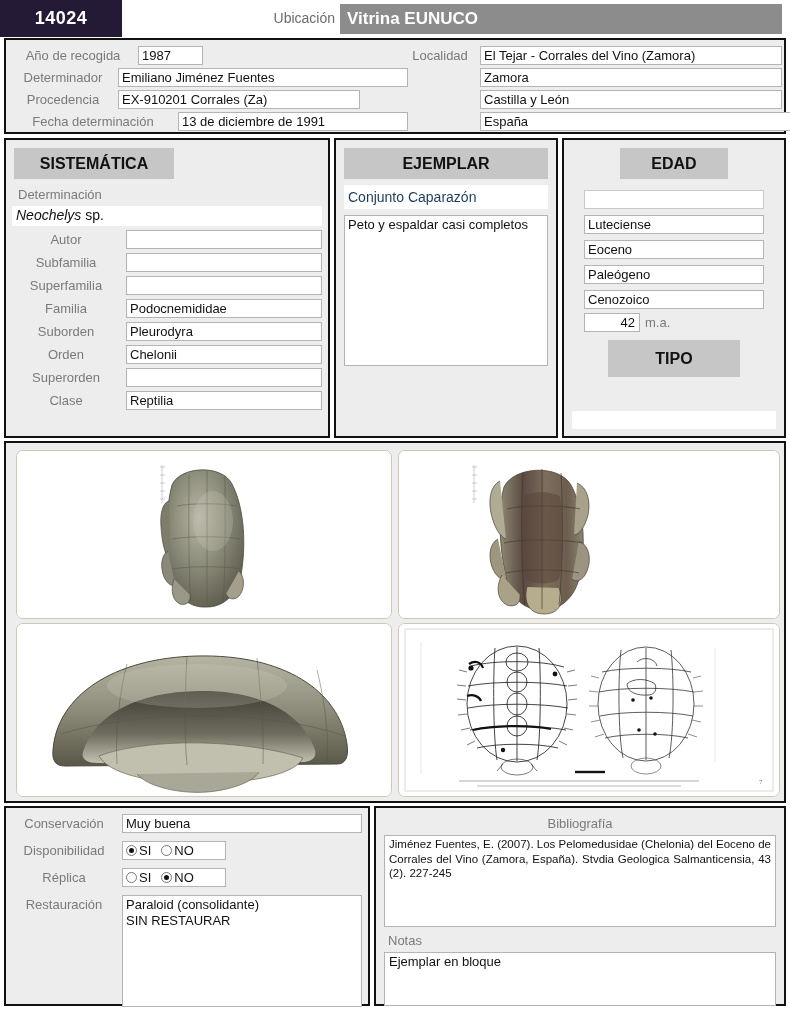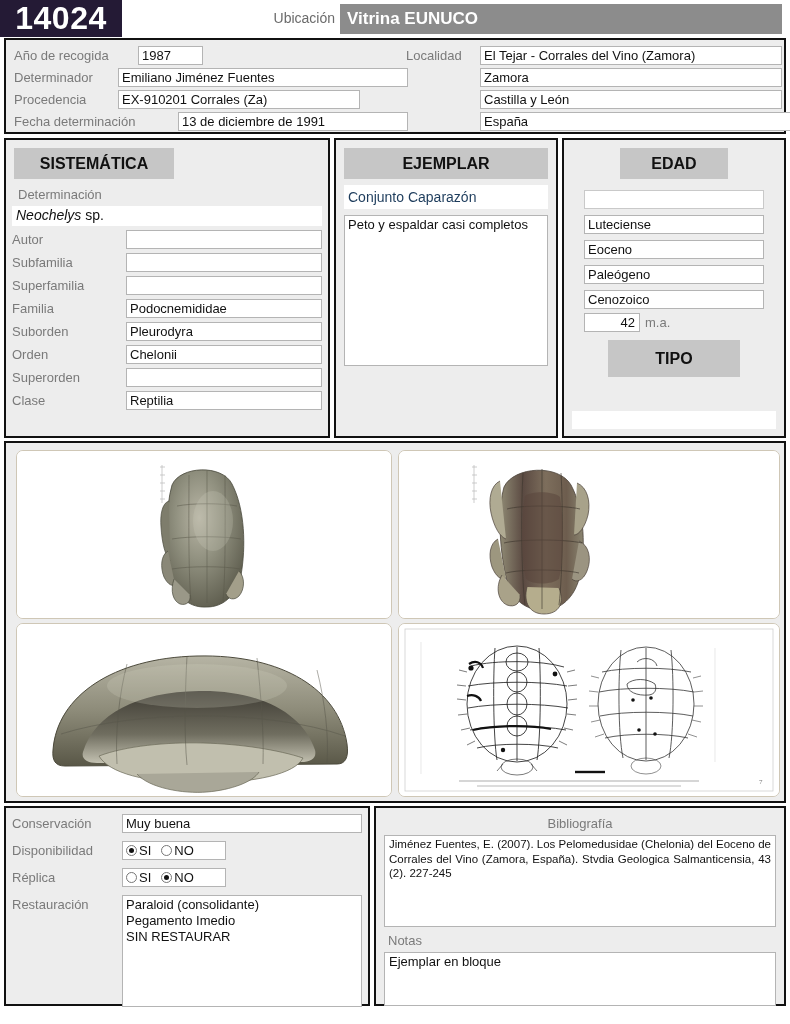--- a/index.html
+++ b/index.html
@@ -21,21 +21,21 @@
     position: relative;
     height: 38px;
     background: #ffffff;
   }
   #id-badge {
     position: absolute;
     left: 0; top: 0;
     width: 122px; height: 37px;
     background: #241a35;
     color: #ffffff;
-    font-size: 32px;
+    font-size: 18px;
     font-weight: bold;
     letter-spacing: 0.5px;
     display: flex;
     align-items: center;
     justify-content: center;
   }
   #ubicacion-label {
     position: absolute;
     left: 200px; top: 10px;
     width: 135px;
@@ -68,21 +68,21 @@
     padding: 0 3px;
     font-size: 13px;
     color: #111;
     overflow: hidden;
     white-space: nowrap;
   }
   .lbl {
     color: #7a7a7a;
     font-size: 13px;
     line-height: 19px;
-    text-align: left;
+    text-align: center;
     white-space: nowrap;
   }
 
   
   #topinfo {
     position: relative;
     margin: 0 4px;
     border: 2px solid #111;
     background: #ededed;
     height: 96px;
@@ -645,21 +645,20 @@
           <span class="radio-dot on"></span>
           <span>NO</span>
         </span>
       </span>
     </div>
 
     <div class="cons-row" style="margin-top:8px;">
       <span class="lbl">Restauración</span>
       <span id="restauracion-box">
         <div>Paraloid (consolidante)</div>
-        <div>Pegamento Imedio</div>
         <div>SIN RESTAURAR</div>
       </span>
     </div>
   </div>
 
   <div class="bpanel" id="panel-biblio">
     <div class="lbl" id="biblio-label">Bibliografía</div>
     <div id="biblio-box">
       <p>Jiménez Fuentes, E. (2007). Los Pelomedusidae (Chelonia) del Eoceno de Corrales del Vino (Zamora, España). Stvdia Geologica Salmanticensia, 43 (2). 227-245</p>
     </div>

